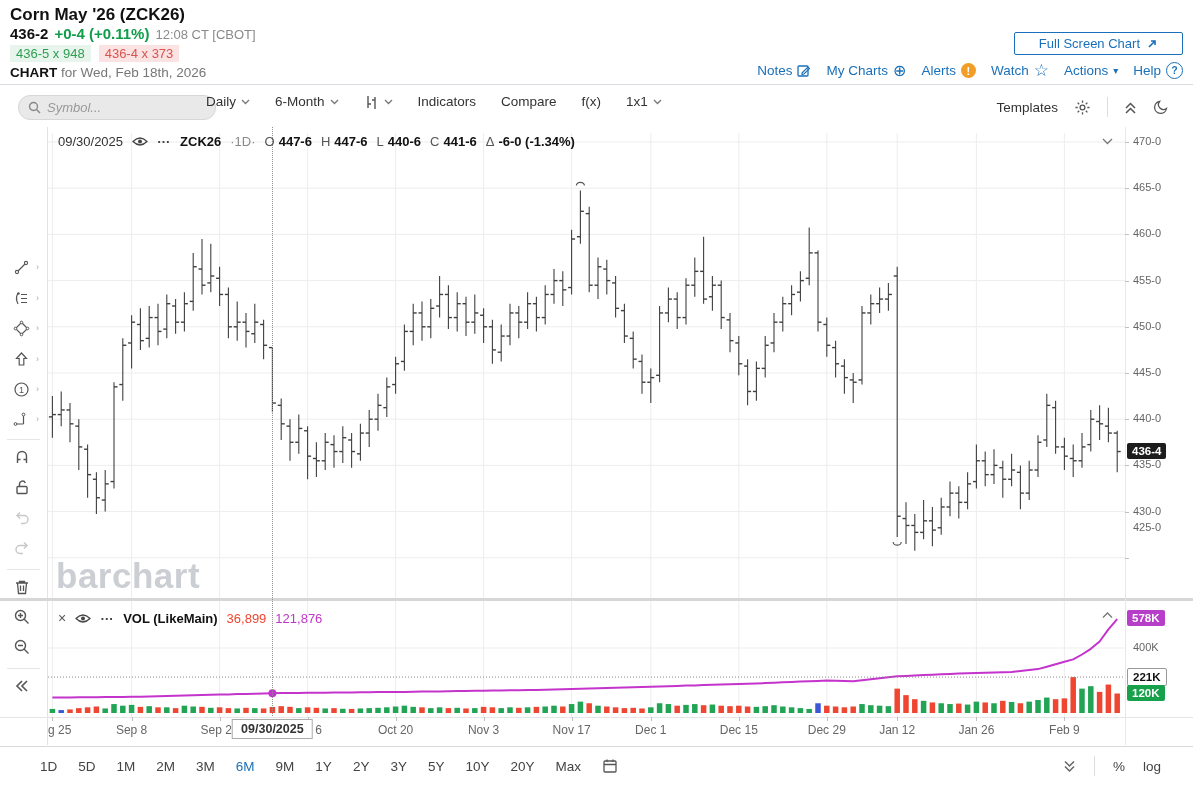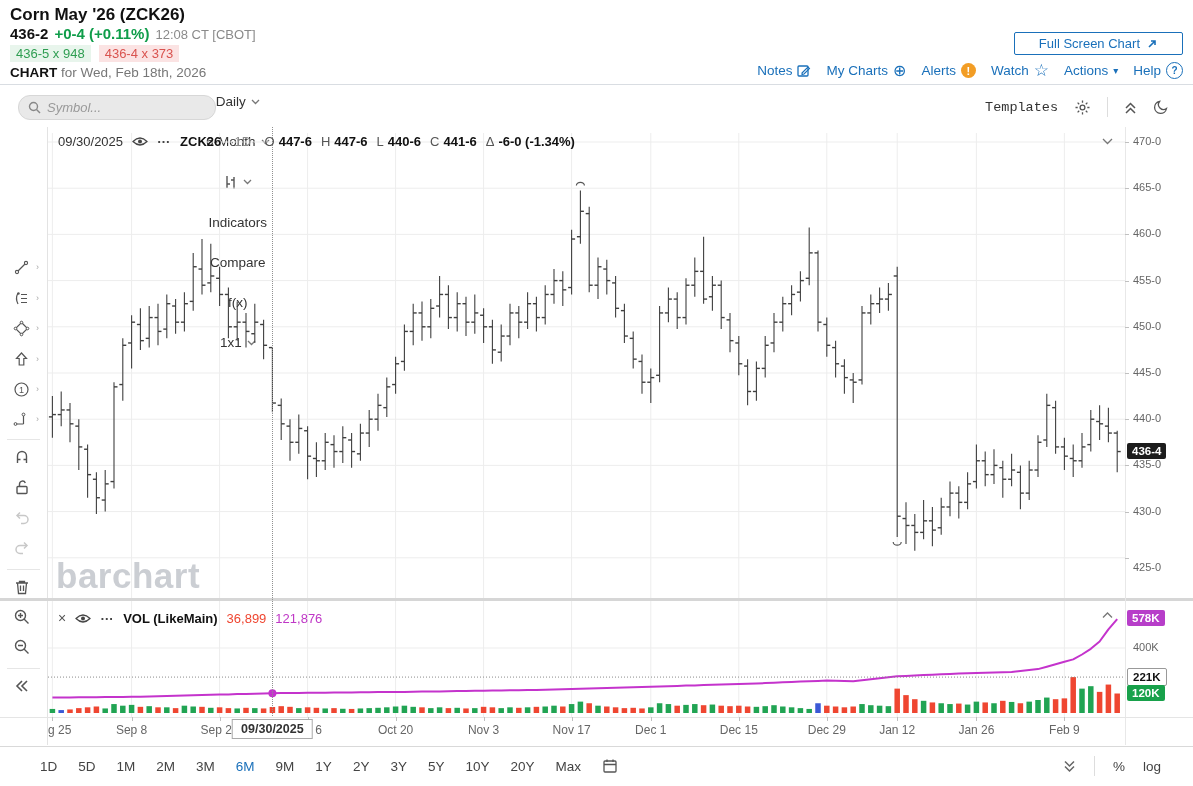--- a/index.html
+++ b/index.html
@@ -28,23 +28,23 @@
              font-weight:bold;display:inline-flex;align-items:center;justify-content:center;}
   .helpicon{width:15px;height:15px;border-radius:50%;border:1.5px solid #1a70ba;color:#1a70ba;font-size:10px;
             font-weight:bold;display:inline-flex;align-items:center;justify-content:center;}
   .star{font-size:17px;line-height:12px;}
   .oplus{font-size:16px;line-height:12px;}
   .caretdn{font-size:10px;}
   
   #searchpill{left:18px;top:95px;width:178px;height:23px;background:#e9e9e9;border:1px solid #d7d7d7;
               border-radius:12px;display:flex;align-items:center;gap:6px;padding:0 9px;}
   #searchpill .ph{font-style:italic;color:#999;font-size:13px;}
-  #topmenu{left:206px;top:94px;display:flex;gap:25px;align-items:center;height:26px;font-size:13.5px;color:#333;flex-direction:column;}
+  #topmenu{left:206px;top:94px;display:flex;gap:25px;align-items:flex-start;height:26px;font-size:13.5px;color:#333;}
   .menuitem{display:inline-flex;align-items:center;gap:5px;}
-  #tbright{right:24px;top:94px;display:flex;gap:16px;align-items:center;height:26px;font-size:13.5px;color:#333;font-family:Liberation Mono, monospace;}
+  #tbright{right:24px;top:94px;display:flex;gap:16px;align-items:center;height:26px;font-size:13.5px;color:#333;}
   .vdiv{width:1px;height:20px;background:#ddd;}
   
   #leftrail{left:0;top:127px;width:47px;height:618px;border-right:1px solid #e3e3e3;background:#fff;}
   .railicon{position:absolute;left:13px;}
   .railchev{position:absolute;left:36px;font-size:9px;color:#a8a8a8;}
   .raildiv{position:absolute;left:7px;width:33px;height:1px;background:#e6e6e6;}
   #axisline{left:1125px;top:127px;width:1px;height:618px;background:#e8e8e8;}
   #panediv{left:0;top:598px;width:1193px;height:3px;background:#d6d6d6;}
   #xaxisline{left:0;top:717px;width:1193px;height:1px;background:#e5e5e5;}
   
@@ -1163,21 +1163,21 @@
     <div class="ylabel" style="top: 319.8px;">450-0</div>
     <div class="ytick" style="top: 326.8px;"></div>
     <div class="ylabel" style="top: 366px;">445-0</div>
     <div class="ytick" style="top: 373px;"></div>
     <div class="ylabel" style="top: 412.2px;">440-0</div>
     <div class="ytick" style="top: 419.2px;"></div>
     <div class="ylabel" style="top: 458.4px;">435-0</div>
     <div class="ytick" style="top: 465.4px;"></div>
     <div class="ylabel" style="top: 504.6px;">430-0</div>
     <div class="ytick" style="top: 511.6px;"></div>
-    <div class="ylabel" style="top: 561px;">425-0</div>
+    <div class="ylabel" style="top: 521px;">425-0</div>
     <div class="ytick" style="top: 557.8px;"></div>
     <div class="xtick" style="left: 52.4px;"></div>
     <div class="xtick" style="left: 131.6px;"></div>
     <div class="xtick" style="left: 219.6px;"></div>
     <div class="xtick" style="left: 307.6px;"></div>
     <div class="xtick" style="left: 395.6px;"></div>
     <div class="xtick" style="left: 483.6px;"></div>
     <div class="xtick" style="left: 571.6px;"></div>
     <div class="xtick" style="left: 650.8px;"></div>
     <div class="xtick" style="left: 738.8px;"></div>

